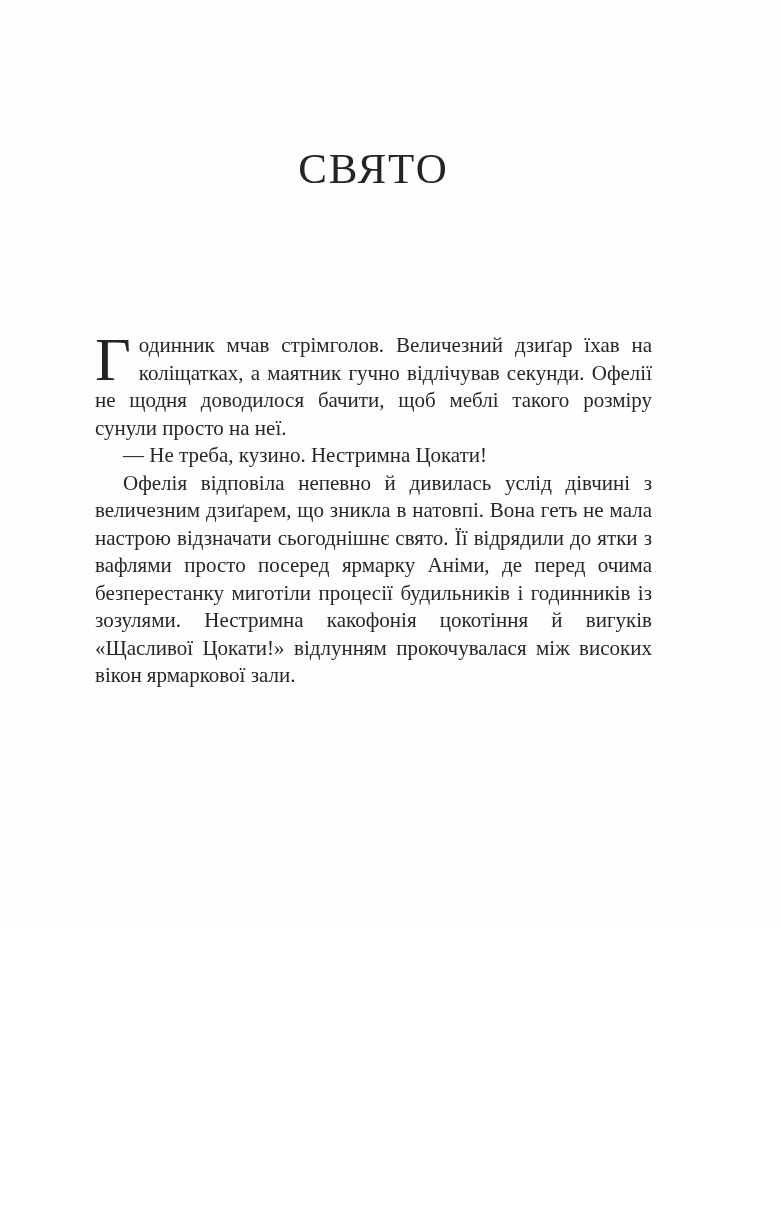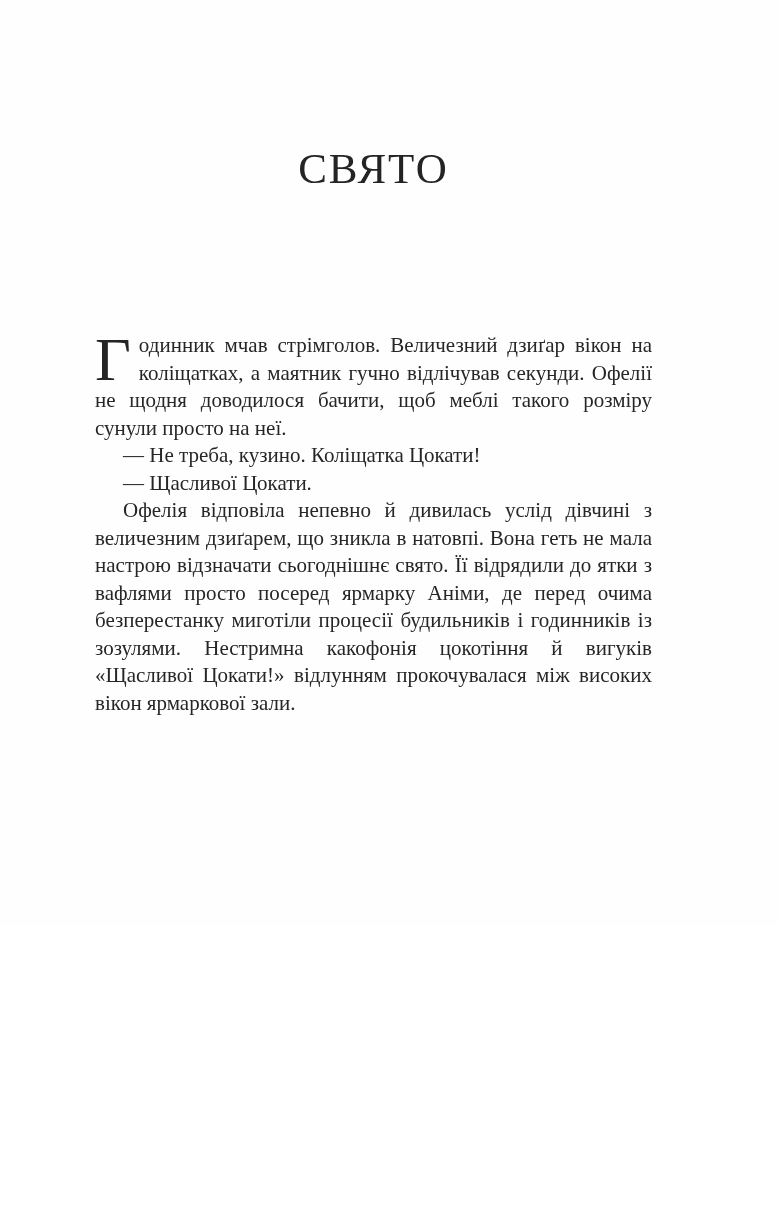--- a/index.html
+++ b/index.html
@@ -54,20 +54,19 @@
   }
 </style>
 </head>
 <body>
 
 <div class="page">
   <main class="content">
 
     <h1 class="chapter-title">СВЯТО</h1>
 
-    <p class="para first"><span class="dropcap">Г</span><span>одинник мчав стрімголов. Величезний дзиґар вікон на коліщатках, а маятник гучно відлічував секунди. Офелії не щодня доводилося бачити, щоб меблі такого розміру сунули просто на неї.</span></p>
+    <p class="para first"><span class="dropcap">Г</span><span>одинник мчав стрімголов. Величезний дзиґар їхав на коліщатках, а маятник гучно відлічував секунди. Офелії не щодня доводилося бачити, щоб меблі такого розміру сунули просто на неї.</span></p>
 
-    <p class="para">— Не треба, кузино. Коліщатка Цокати!</p>
-    <p class="para">— Щасливої Цокати.</p>
+    <p class="para">— Не треба, кузино. Нестримна Цокати!</p>
     <p class="para">Офелія відповіла непевно й дивилась услід дівчині з величезним дзиґарем, що зникла в натовпі. Вона геть не мала настрою відзначати сьогоднішнє свято. Її відря­дили до ятки з вафлями просто посеред ярмарку Аніми, де перед очима безперестанку миготіли процесії будиль­ників і годинників із зозулями. Нестримна какофонія цокотіння й вигуків «Щасливої Цокати!» відлунням прокочувалася між високих вікон ярмаркової зали.</p>
 
   </main>
 </div>
 
 </body></html>

